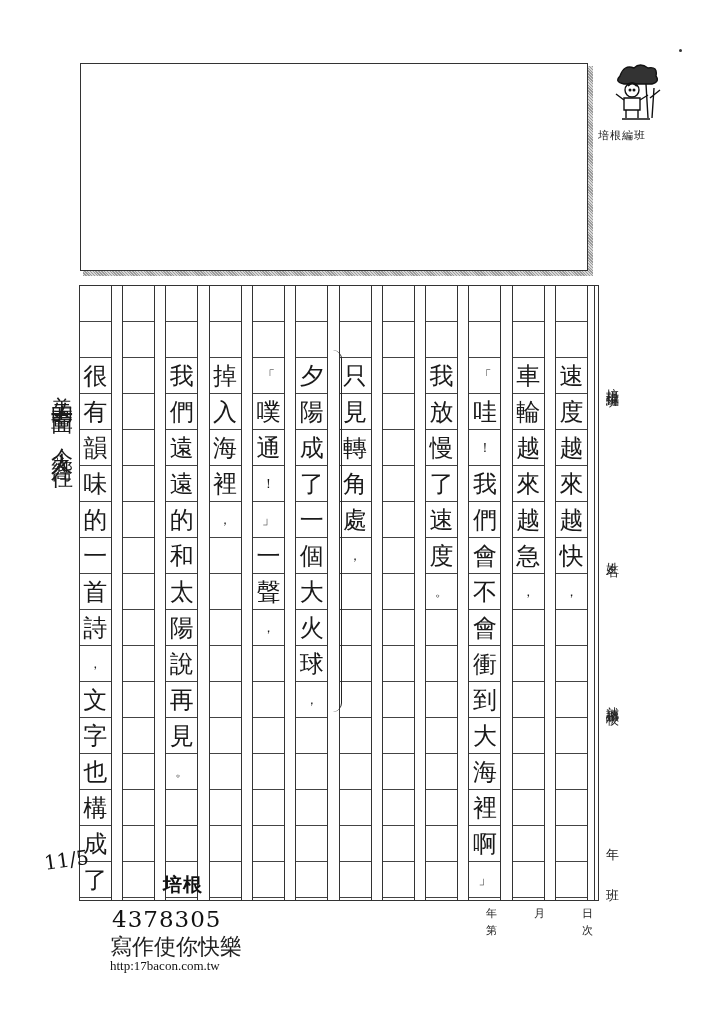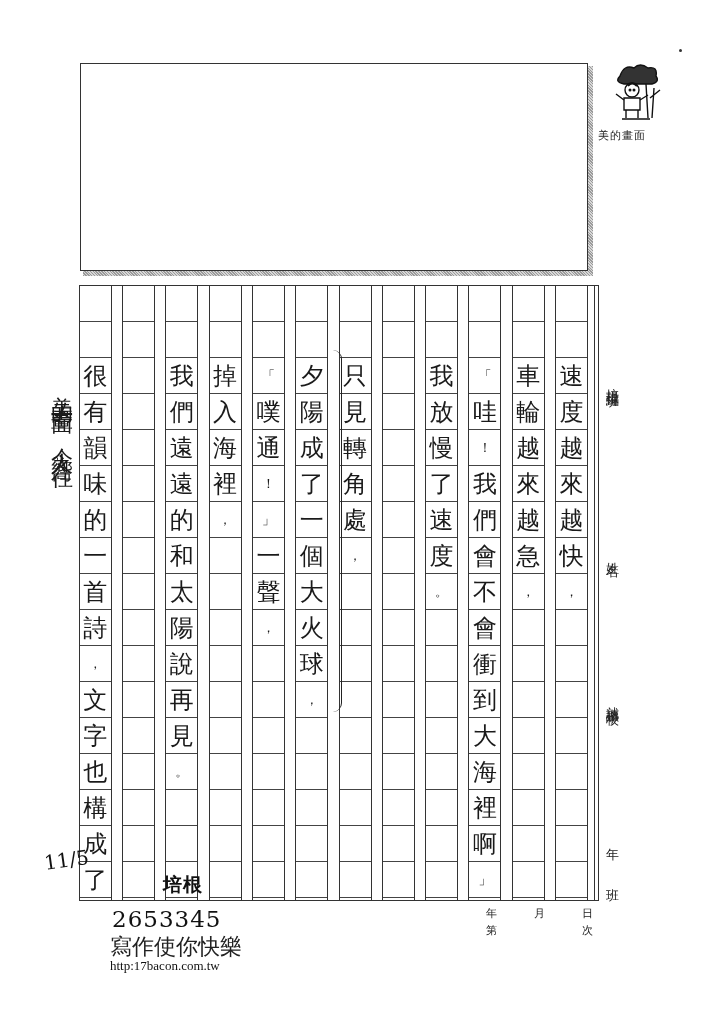--- a/index.html
+++ b/index.html
@@ -78,21 +78,21 @@
       <circle cx="22" cy="28" r="7" fill="#fff"></circle>
       <path d="M18 24 Q22 19 27 24" stroke-width="2"></path>
       <circle cx="20" cy="28" r="0.8" fill="#111"></circle>
         <circle cx="24" cy="28" r="0.8" fill="#111"></circle>
       <path d="M14 36 L30 36 L30 48 L14 48 Z" fill="#fff"></path>
       <path d="M14 38 L6 32 M30 38 L38 33"></path>
       <path d="M16 48 L16 56 M28 48 L28 56 M12 57 L40 57"></path>
     </g>
   </svg>
 </div>
-<div class="abs stamp-label">美的畫面</div>
+<div class="abs stamp-label">培根編班</div>
 
 <div class="dot" style="left:679px;top:49px;"></div>
 
 <div class="abs grid-frame"></div>
 <div class="abs grid-inner-r"></div>
 <div id="grid-cols">
     <div class="col" style="left: 555px;">
       <div class="cell" style="top: 0px;"></div>
       <div class="cell" style="top: 36px;"></div>
       <div class="cell" style="top: 72px;">速</div>
@@ -327,21 +327,21 @@
 <div class="side-label" style="top:378px;">培根編班：</div>
 <div class="side-label" style="top:552px;">姓名：</div>
 <div class="side-label" style="top:696px;">就讀學校：</div>
 <div class="side-label" style="top:838px;">年</div>
 <div class="side-label" style="top:878px;">班</div>
 
 <div class="margin-text">美的畫面，令人嚮往。</div>
 <div class="date-mark">11/5</div>
 <div class="peigen-mark">培根</div>
 
-<div class="abs doc-number">2653345</div>
+<div class="abs doc-number">4378305</div>
 <div class="abs slogan">寫作使你快樂</div>
 <div class="abs url">http:17bacon.com.tw</div>
 
 <div class="abs date-labels">
   <span style="left:4px;top:0;">年</span>
   <span style="left:52px;top:0;">月</span>
   <span style="left:100px;top:0;">日</span>
   <span style="left:4px;top:17px;">第</span>
   <span style="left:100px;top:17px;">次</span>
 </div>

